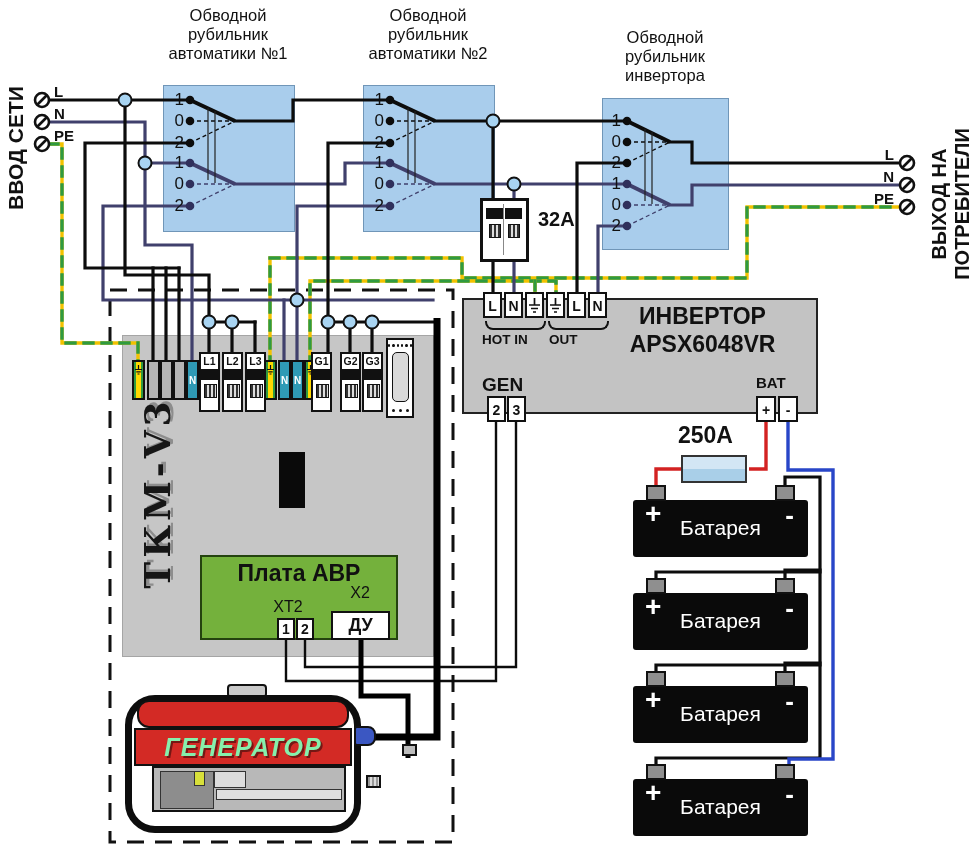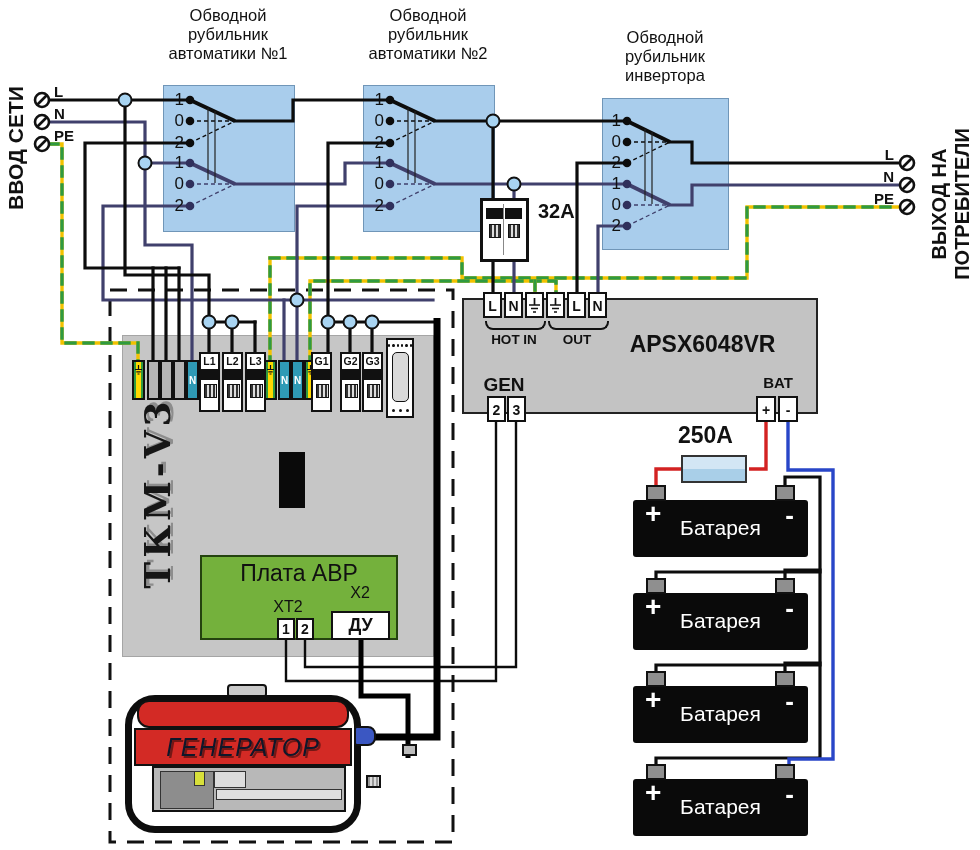--- a/index.html
+++ b/index.html
@@ -9,21 +9,21 @@
   .z1{z-index:1}.z3{z-index:3}
   #wires{position:absolute;left:0;top:0;z-index:2;pointer-events:none}
   .swbox{background:#a9cdec;border:1px solid #7096b8}
   .swtitle{font-size:16.5px;line-height:19px;text-align:center;white-space:pre-line}
   .cnum{font-size:17px;width:24px;text-align:right;line-height:18px}
   .iolabel{font-size:15px;font-weight:bold}
   .vlabel{font-weight:bold;font-size:21px;line-height:24px;text-align:center;white-space:pre-line}
   .term{width:19px;height:26px;background:#fff;border:2px solid #111;text-align:center;
         font-weight:bold;font-size:14px;line-height:24px;box-sizing:border-box}
   .bracket{height:7px;border:2px solid #111;border-top:none;border-radius:0 0 8px 8px}
-  .invlbl{font-weight:bold;font-size:13.5px;text-align:center}
+  .invlbl{font-weight:bold;font-size:13.5px;text-align:left}
   .tkterm{width:13px;height:40px;border:2px solid #111;box-sizing:border-box;position:absolute;top:360px}
   .tterm{background:#b5b5b5}
   .nterm{background:#2f9ab5;color:#fff;font-weight:bold;font-size:10px;text-align:center;line-height:38px}
   .peterm{background:linear-gradient(90deg,#2f9a40 0 2px,#ffd900 2px 7px,#2f9a40 7px)}
   .brk{width:21px;height:60px;background:#fff;border:2px solid #111;box-sizing:border-box;
        position:absolute;top:352px;text-align:center}
   .brklbl{font-weight:bold;font-size:10.5px;line-height:14px}
   .brkband{position:absolute;left:0;right:0;top:15px;height:11px;background:#111}
   .brkhandle{position:absolute;left:3px;top:30px;width:11px;height:12px;border:1px solid #111;
        background:repeating-linear-gradient(90deg,#333 0 2px,#ddd 2px 4px)}
@@ -240,22 +240,23 @@
   <div class="abs z3" style="left:480px;top:198px;width:49px;height:64px;background:#fff;border:3.5px solid #111;box-sizing:border-box">
     <div class="abs" style="left:3px;top:3px;width:17px;height:51px;border-right:1.5px solid #888">
       <div class="abs" style="left:0;top:4px;width:17px;height:11px;background:#111"></div>
       <div class="abs" style="left:3px;top:20px;width:10px;height:12px;border:1px solid #111;background:repeating-linear-gradient(90deg,#333 0 2px,#ddd 2px 4px)"></div>
     </div>
     <div class="abs" style="left:22px;top:3px;width:17px;height:51px">
       <div class="abs" style="left:0;top:4px;width:17px;height:11px;background:#111"></div>
       <div class="abs" style="left:3px;top:20px;width:10px;height:12px;border:1px solid #111;background:repeating-linear-gradient(90deg,#333 0 2px,#ddd 2px 4px)"></div>
     </div>
   </div>
-  <span class="abs z3" style="left:538px;top:200px;font-weight:bold;font-size:20px">32А</span>
-
+  <span class="abs z3" style="left:538px;top:208px;font-weight:bold;font-size:20px">32А</span>
+
+  <div class="abs z3" style="left:600px;top:303px;width:205px;text-align:center;font-weight:bold;font-size:23px">ИНВЕРТОР</div>
   <div class="abs z3" style="left:600px;top:331px;width:205px;text-align:center;font-weight:bold;font-size:23px">APSX6048VR</div>
   <div class="abs z3 term" style="left:483px;top:292px">L</div>
   <div class="abs z3 term" style="left:504px;top:292px">N</div>
   <div class="abs z3 term" style="left:525px;top:292px">
     <svg width="15" height="17" style="margin-top:3px">
         <path d="M7.5 1v7M2 8h11M4 11.5h7M6 15h3" stroke="#111" stroke-width="1.7" fill="none"></path>
       </svg>
   </div>
   <div class="abs z3 term" style="left:546px;top:292px">
     <svg width="15" height="17" style="margin-top:3px">
@@ -350,21 +351,21 @@
     <div class="abs" style="left:0;right:0;bottom:4px;display:flex;gap:4px;justify-content:center">
         <span class="dot"></span>
         <span class="dot"></span>
         <span class="dot"></span>
       </div>
   </div>
 
   <div class="abs z3" style="left:279px;top:452px;width:26px;height:56px;background:#0a0a0a"></div>
 
   <div class="abs z3" style="left:200px;top:555px;width:198px;height:85px;background:#74b13c;border:2px solid #24430f;box-sizing:border-box"></div>
-  <div class="abs z3" style="left:205px;top:560px;width:188px;text-align:center;font-weight:normal;font-size:23px">Плата АВР</div>
+  <div class="abs z3" style="left:205px;top:560px;width:188px;text-align:center;font-weight:bold;font-size:23px">Плата АВР</div>
   <div class="abs z3" style="left:266px;top:598px;width:44px;text-align:center;font-size:16px">XT2</div>
   <div class="abs z3" style="left:338px;top:584px;width:44px;text-align:center;font-size:16px">X2</div>
   <div class="abs z3" style="left:277px;top:618px;width:18px;height:22px;background:#fff;border:2px solid #111;box-sizing:border-box;text-align:center;font-weight:bold;font-size:14px;line-height:19px"><span>1</span></div>
   <div class="abs z3" style="left:296px;top:618px;width:18px;height:22px;background:#fff;border:2px solid #111;box-sizing:border-box;text-align:center;font-weight:bold;font-size:14px;line-height:19px"><span>2</span></div>
   <div class="abs z3" style="left:331px;top:611px;width:59px;height:29px;background:#fff;border:2.5px solid #111;box-sizing:border-box;text-align:center;font-weight:bold;font-size:18px;line-height:25px"><span>ДУ</span></div>
 
   <span class="abs z3" style="left:678px;top:422px;font-weight:bold;font-size:23px">250А</span>
   <div class="abs z3" style="left:681px;top:455px;width:66px;height:28px;background:linear-gradient(#d3e6f4 0 50%,#a9cfe8 50%);border:2px solid #333;box-sizing:border-box"></div>
 
   <div class="batbox z3" style="top:500px">
@@ -393,21 +394,21 @@
     <div class="batpost" style="left:142px;top:-15px"></div>
     <span class="batplus">+</span>
     <span class="batname">Батарея</span>
     <span class="batminus">-</span>
   </div>
 
   <div class="abs z3" style="left:227px;top:684px;width:40px;height:14px;background:#c9c9c9;border:2px solid #111;border-radius:4px;box-sizing:border-box"></div>
   <div class="abs z3" style="left:125px;top:695px;width:236px;height:138px;border:7px solid #0d0d0d;border-radius:30px;box-sizing:border-box"></div>
   <div class="abs z3" style="left:137px;top:700px;width:212px;height:28px;background:#d32a25;border:2px solid #111;border-radius:12px;box-sizing:border-box"></div>
   <div class="abs z3" style="left:134px;top:728px;width:218px;height:38px;background:#d32a25;border:2px solid #111;box-sizing:border-box;text-align:center">
-    <span style="font-weight:normal;font-style:italic;font-size:25px;line-height:34px;color:#0f172a;letter-spacing:1px;text-shadow:2px 2px 0 rgba(0,0,0,.45)">ГЕНЕРАТОР</span>
+    <span style="font-weight:bold;font-style:italic;font-size:25px;line-height:34px;color:#86efac;letter-spacing:1px;text-shadow:2px 2px 0 rgba(0,0,0,.45)">ГЕНЕРАТОР</span>
   </div>
   <div class="abs z3" style="left:152px;top:766px;width:194px;height:46px;background:#b8b8b8;border:2px solid #111;box-sizing:border-box">
     <div class="abs" style="left:6px;top:3px;width:52px;height:36px;background:#8d8d8d;border:1px solid #333"></div>
     <div class="abs" style="left:40px;top:3px;width:9px;height:13px;background:#d8e03a;border:1px solid #333"></div>
     <div class="abs" style="left:62px;top:21px;width:124px;height:9px;background:#e0e0e0;border:1px solid #333"></div>
     <div class="abs" style="left:60px;top:3px;width:30px;height:15px;background:#dcdcdc;border:1px solid #333"></div>
   </div>
   <div class="abs z3" style="left:354px;top:726px;width:22px;height:20px;background:#3b57c2;border:2px solid #111;border-radius:3px 8px 8px 3px;box-sizing:border-box"></div>
 
   <div class="abs z3" style="left:402px;top:744px;width:15px;height:12px;background:#bdbdbd;border:2px solid #111;box-sizing:border-box"></div>

